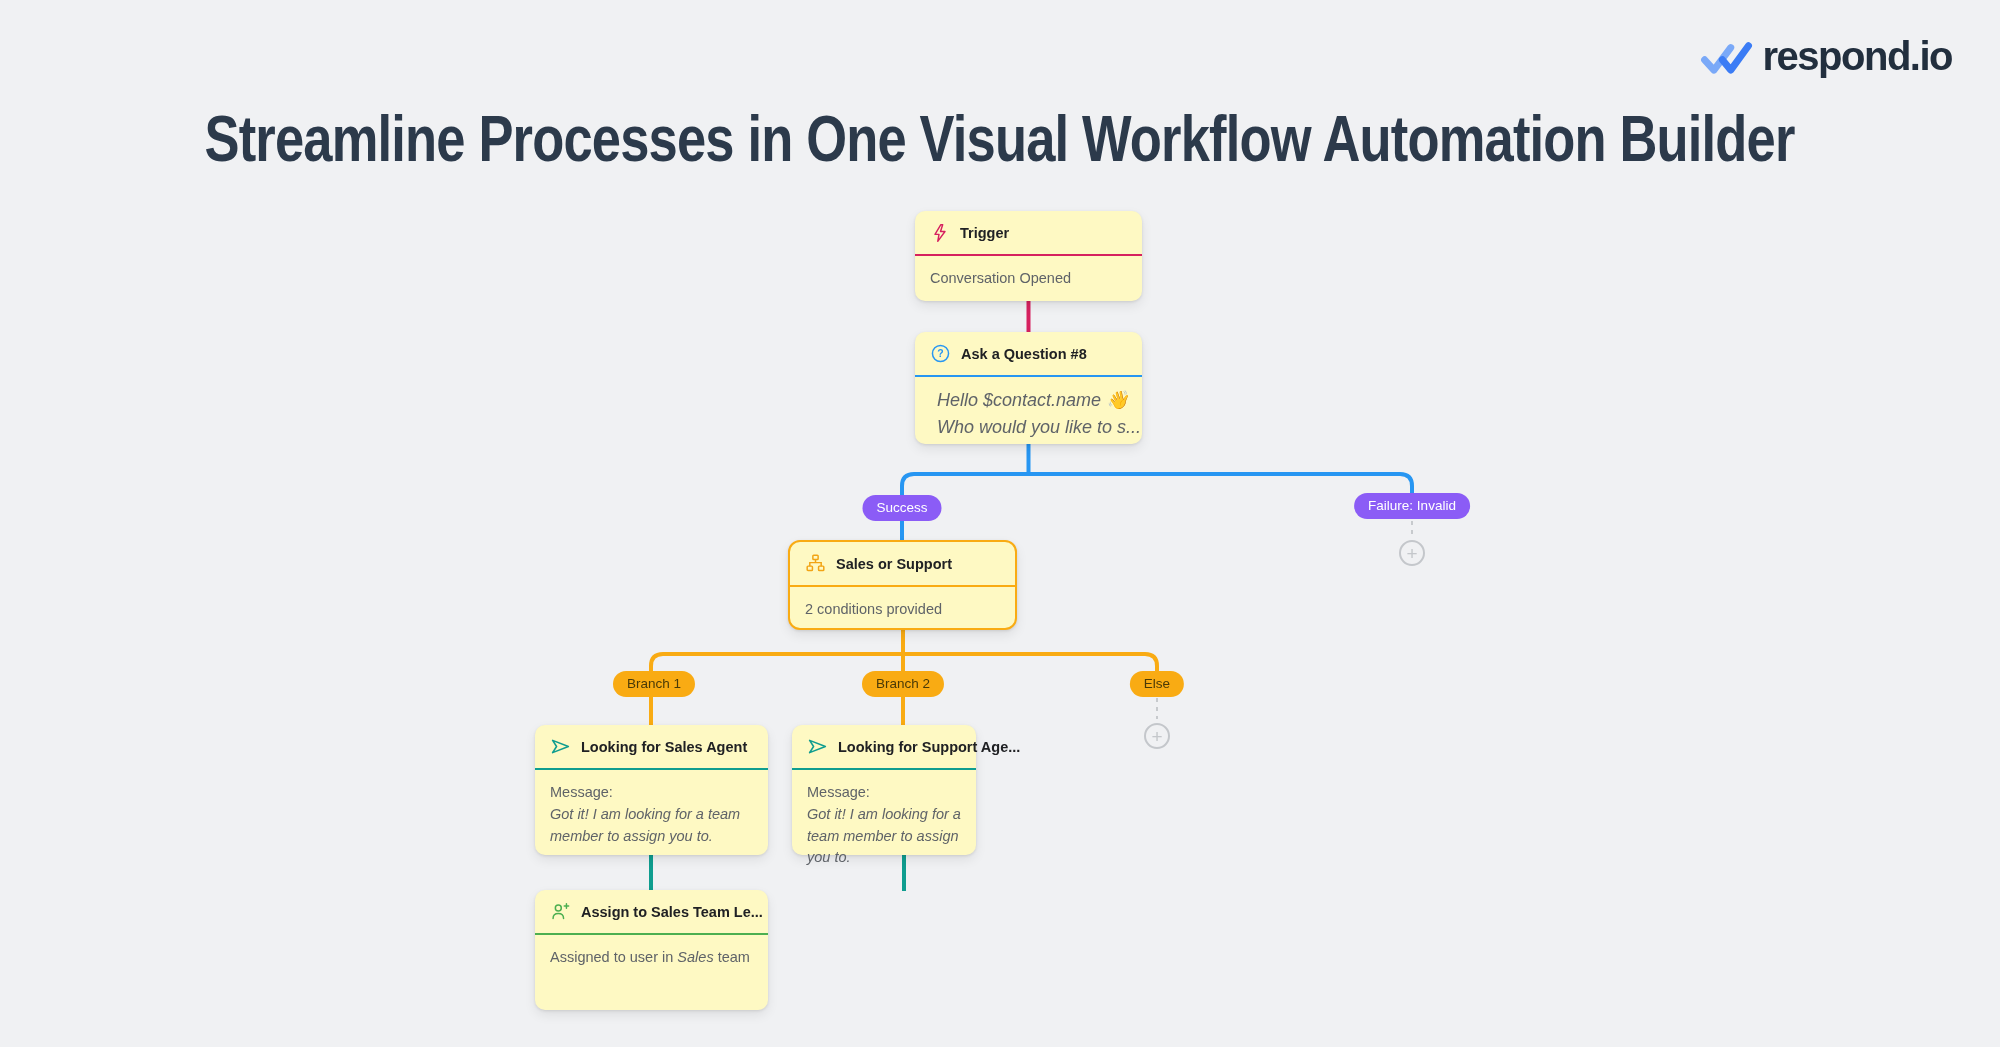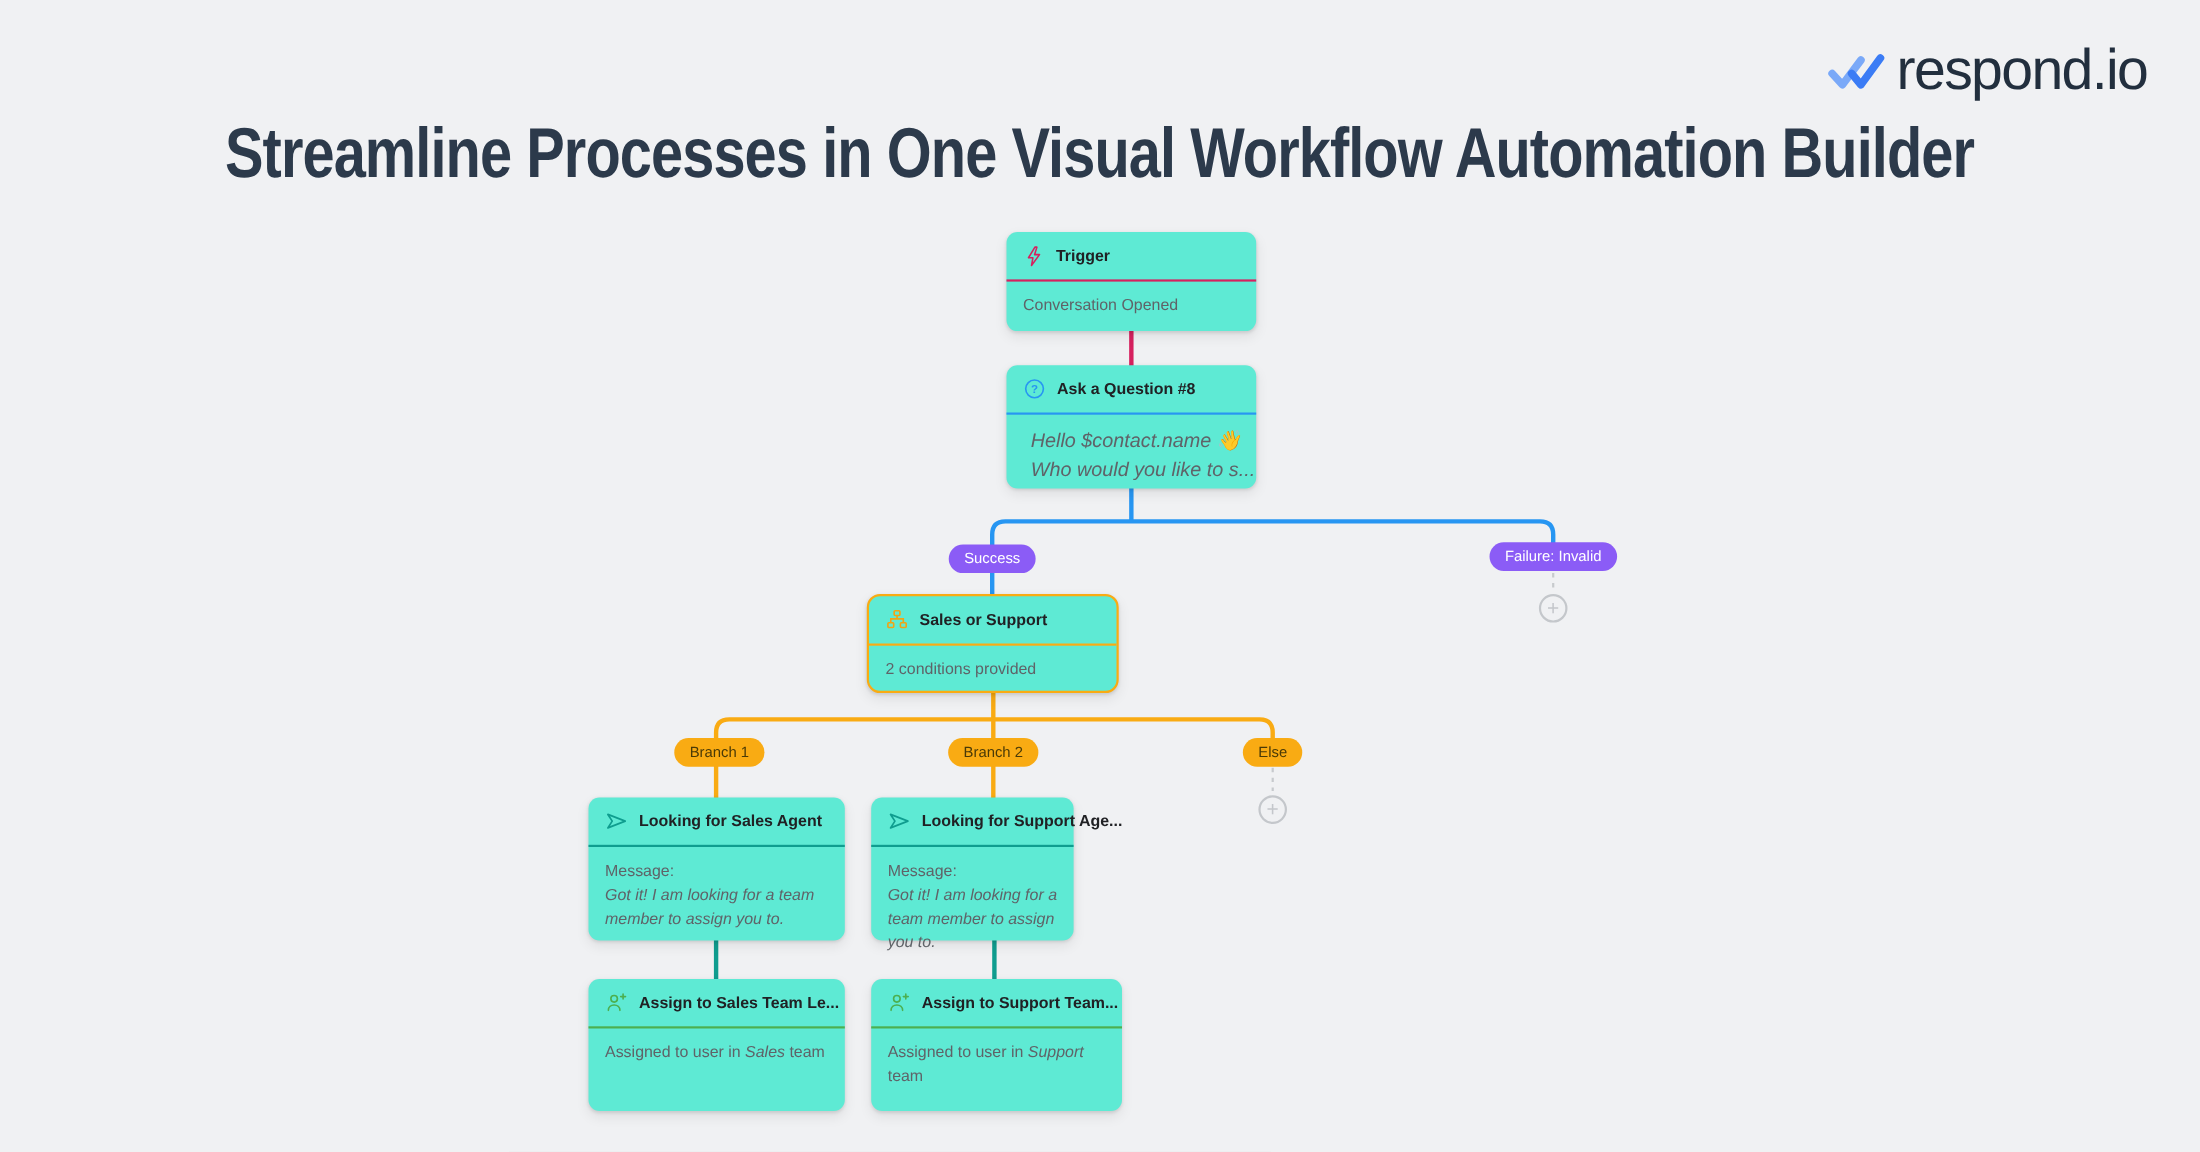--- a/index.html
+++ b/index.html
@@ -3,31 +3,31 @@
 <meta charset="utf-8">
 <style>
   html,body{margin:0;padding:0;background:#e8eaec;}
   .canvas{
     position:relative;width:2000px;height:1047px;overflow:hidden;
     background:#f0f1f3;
     font-family:"Liberation Sans", sans-serif;
   }
   
   .logo{position:absolute;top:34px;right:48px;display:flex;align-items:center;gap:8px;}
-  .logo-text{font-size:52px;font-weight:normal;color:#222f3e;letter-spacing:-1.5px;}
+  .logo-text{font-size:40px;font-weight:bold;color:#222f3e;letter-spacing:-1.5px;}
   .page-title{position:absolute;top:102px;left:0;width:2000px;text-align:center;white-space:nowrap;}
   .page-title .inner{
     display:inline-block;font-size:64px;font-weight:bold;color:#2c3a4b;
     letter-spacing:-1px;transform:scaleX(0.82);transform-origin:center;
   }
   
   .wires{position:absolute;left:0;top:0;z-index:0;}
   
   .node{
-    position:absolute;background:#5eead4;border-radius:10px;z-index:2;
+    position:absolute;background:#fef9c3;border-radius:10px;z-index:2;
     box-shadow:0 1px 3px rgba(0,0,0,.10), 0 5px 12px rgba(0,0,0,.08);
     box-sizing:border-box;display:flex;flex-direction:column;
   }
   .node-header{
     display:flex;align-items:center;gap:10px;height:43px;padding:0 15px;
     font-size:14.5px;font-weight:bold;color:#202124;flex:0 0 auto;
     border-bottom:2px solid transparent;white-space:nowrap;
   }
   .node-header svg{flex:0 0 auto;}
   .node-body{
@@ -199,31 +199,14 @@
       </svg>
       <span>Assign to Sales Team Le...</span>
     </div>
     <div class="node-body">
       <span>Assigned to user in</span>
       <span class="team-name">Sales</span>
       <span>team</span>
     </div>
   </div>
 
-  <div class="node assign" style="left:792px;top:890px;width:228px;height:120px;">
-    <div class="node-header">
-      <svg width="21" height="21" viewBox="0 0 24 24">
-        <g fill="none" stroke="#4caf50" stroke-width="1.7" stroke-linecap="round">
-          <circle cx="9.5" cy="8" r="3.4"></circle>
-          <path d="M3.5 20 C3.5 16.4 6.2 14.4 9.5 14.4 C12.8 14.4 15.5 16.4 15.5 20"></path>
-          <path d="M18.8 3.2 V8.2 M16.3 5.7 H21.3"></path>
-        </g>
-      </svg>
-      <span>Assign to Support Team...</span>
-    </div>
-    <div class="node-body">
-      <span>Assigned to user in</span>
-      <span class="team-name">Support</span>
-      <span>team</span>
-    </div>
-  </div>
 
 </div>
 
 </body></html>

